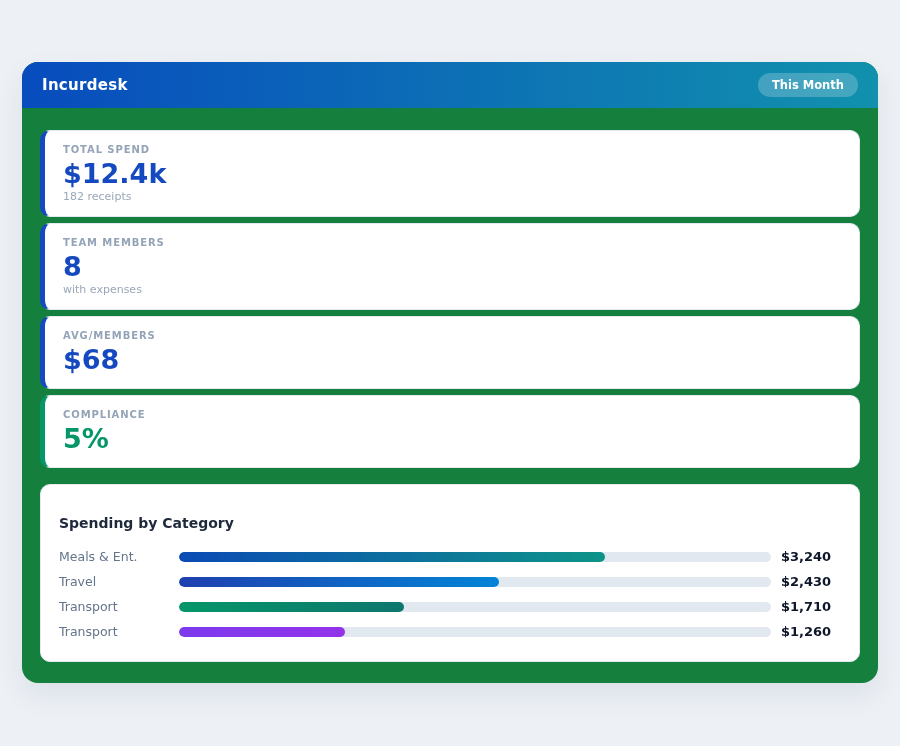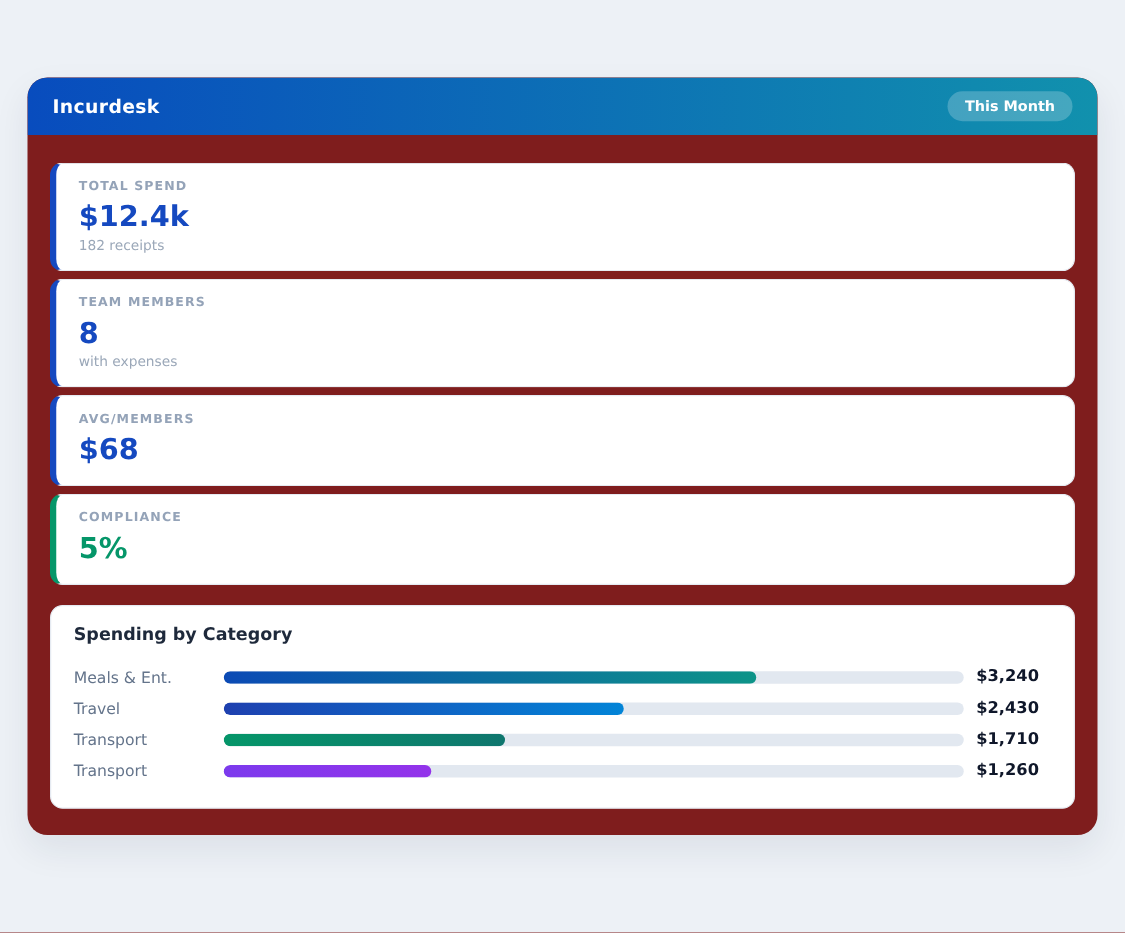--- a/index.html
+++ b/index.html
@@ -6,21 +6,21 @@
   html, body { width: 900px; height: 746px; }
   body {
     background: #edf1f6;
     font-family: "DejaVu Sans", "Liberation Sans", sans-serif;
     overflow: hidden;
   }
   .app-card {
     position: absolute;
     left: 22px; top: 62px;
     width: 856px;
-    background: #7f1d1d;
+    background: #15803d;
     border-radius: 16px;
     box-shadow: 0 12px 28px rgba(30,41,59,0.08);
     overflow: hidden;
   }
   .widget-header {
     height: 46px;
     background: linear-gradient(90deg, #084cbe 0%, #1191ad 100%);
     display: flex;
     align-items: center;
     justify-content: space-between;
@@ -52,35 +52,35 @@
   }
   .stat-label {
     color: #94a3b8;
     font-size: 10px;
     font-weight: bold;
     letter-spacing: 0.9px;
     line-height: 13px;
   }
   .stat-value {
     color: #1549c0;
-    font-size: 23px;
+    font-size: 27px;
     font-weight: bold;
     line-height: 30px;
     margin: 3px 0 1px 0;
   }
   .stat-sub {
     color: #9aa7b8;
     font-size: 11px;
     line-height: 14px;
   }
   .spend-card {
     background: #ffffff;
     border: 1px solid #e5eaf1;
     border-radius: 10px;
-    padding: 15px 18px 17px 18px;
+    padding: 30px 18px 17px 18px;
     margin-top: 16px;
   }
   .spend-title {
     color: #1e293b;
     font-size: 14px;
     font-weight: bold;
     margin-bottom: 13px;
   }
   .cat-row {
     display: flex;

